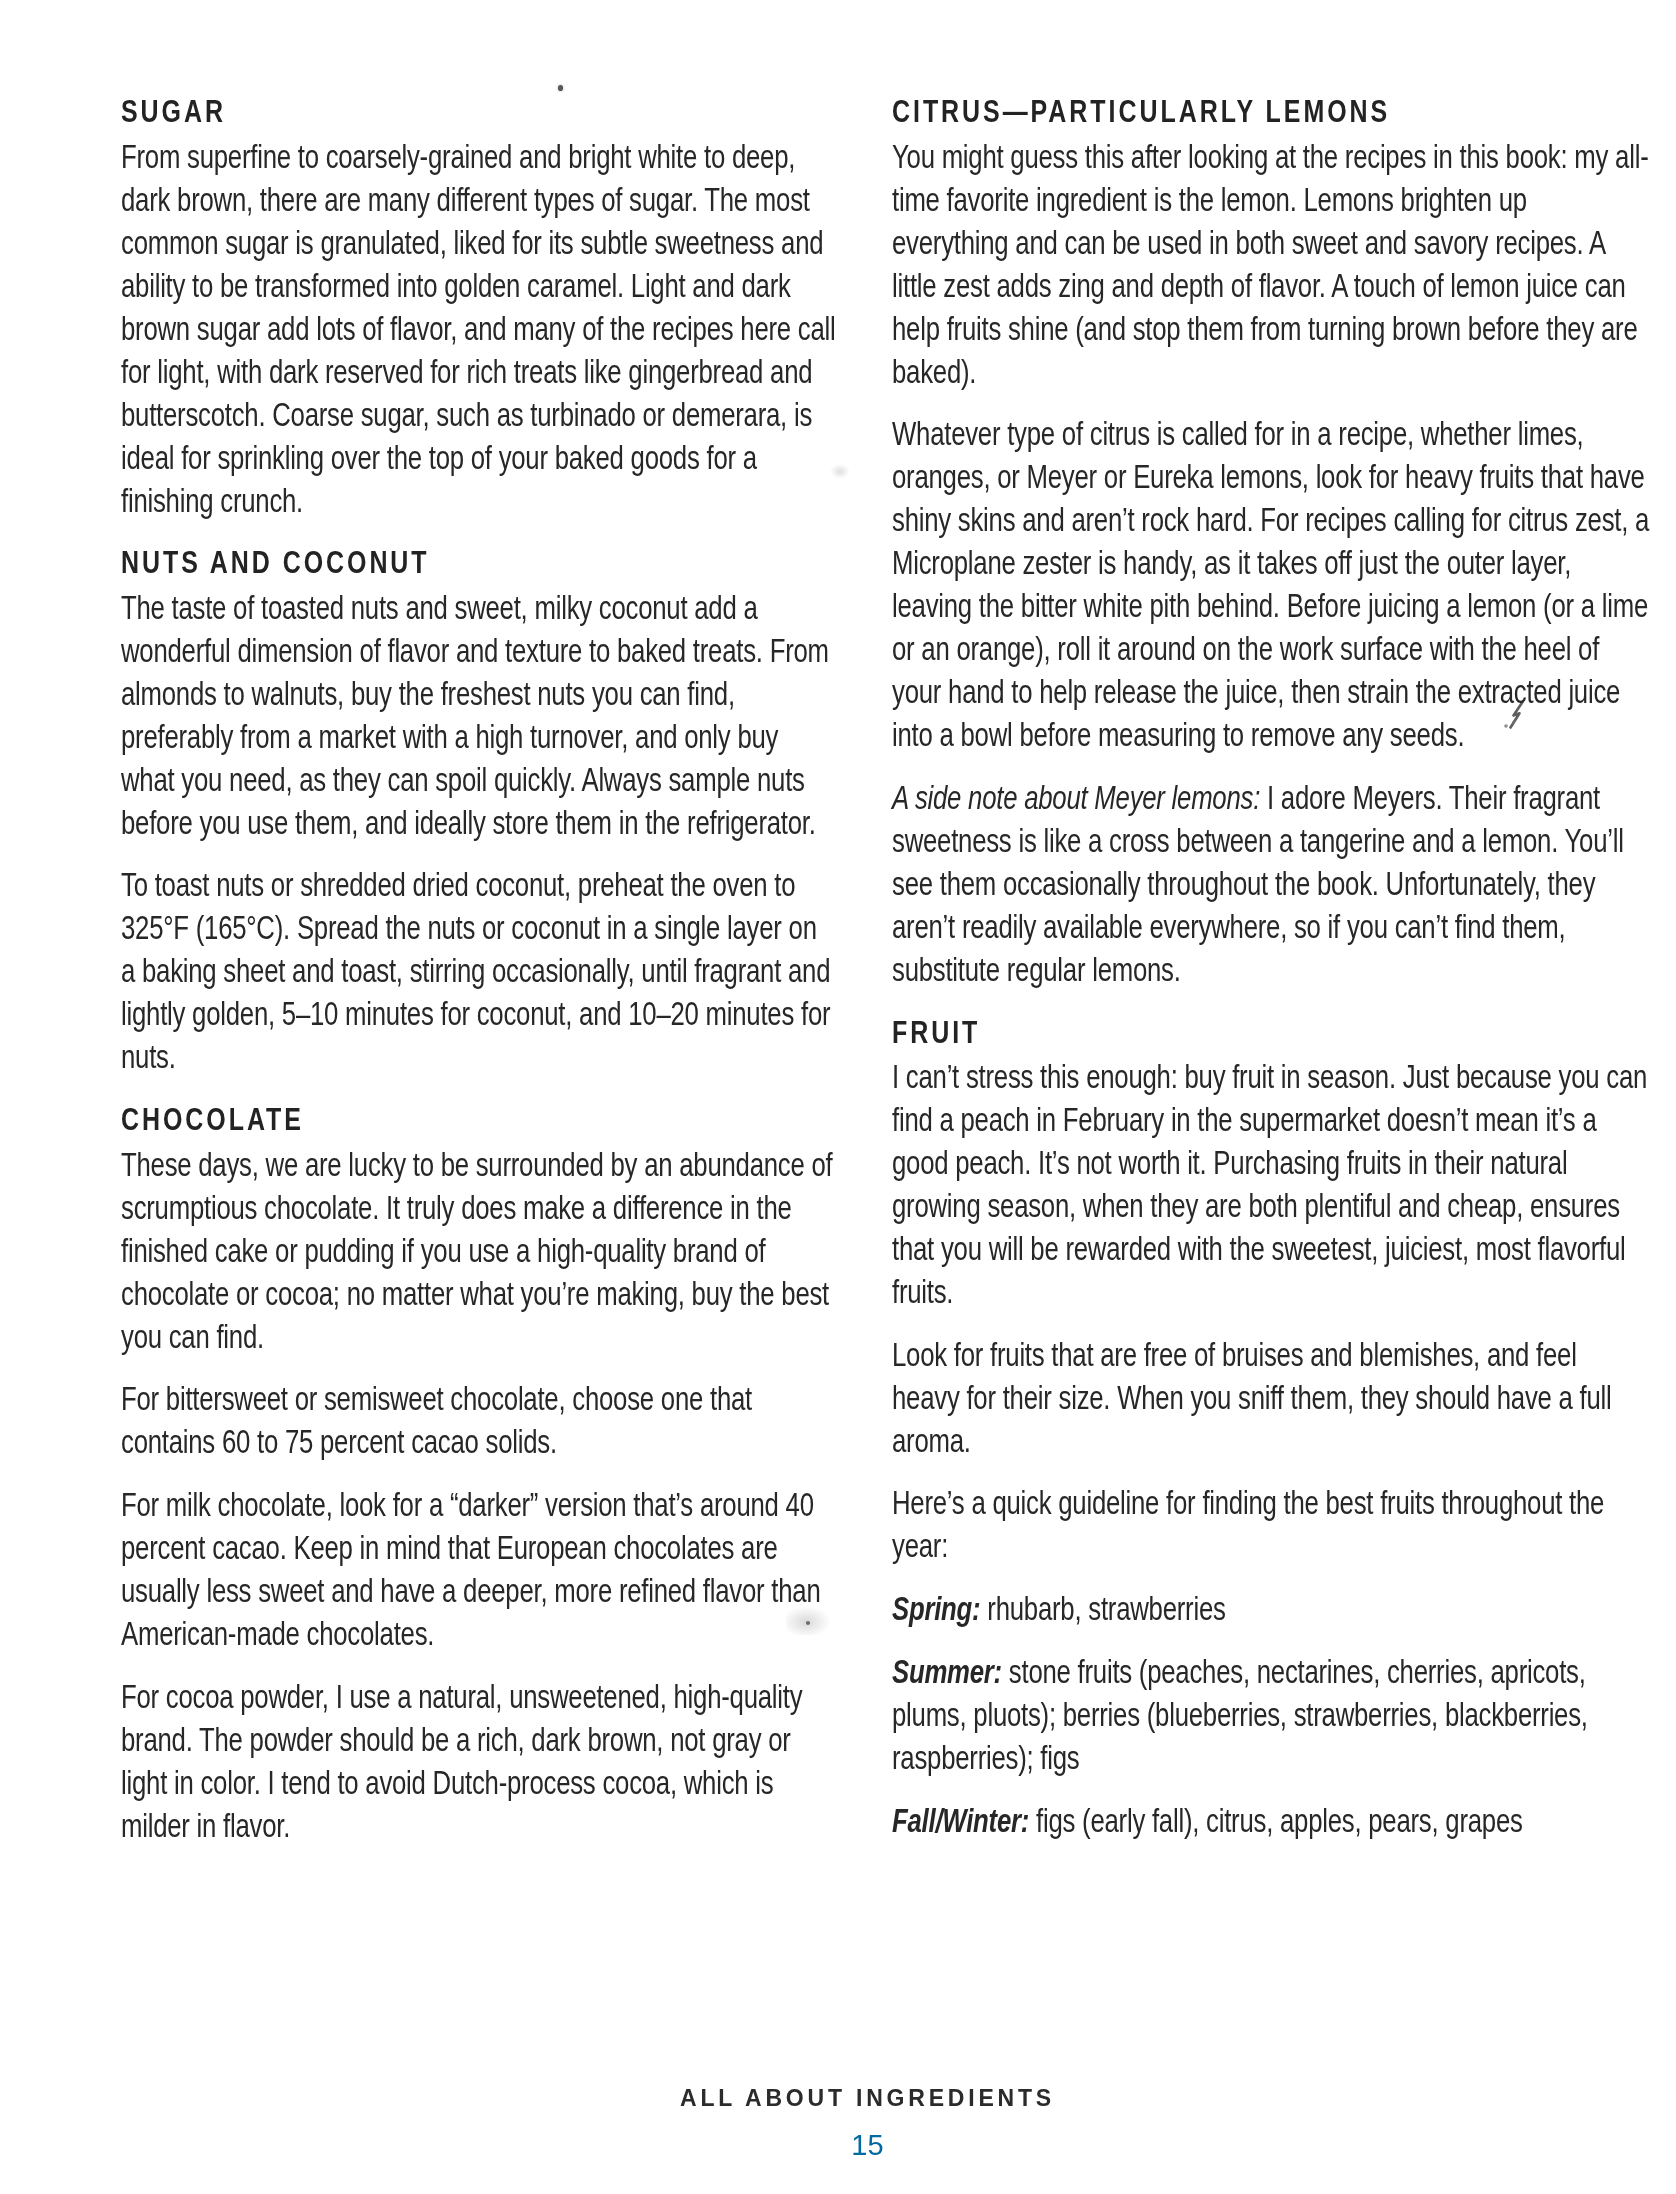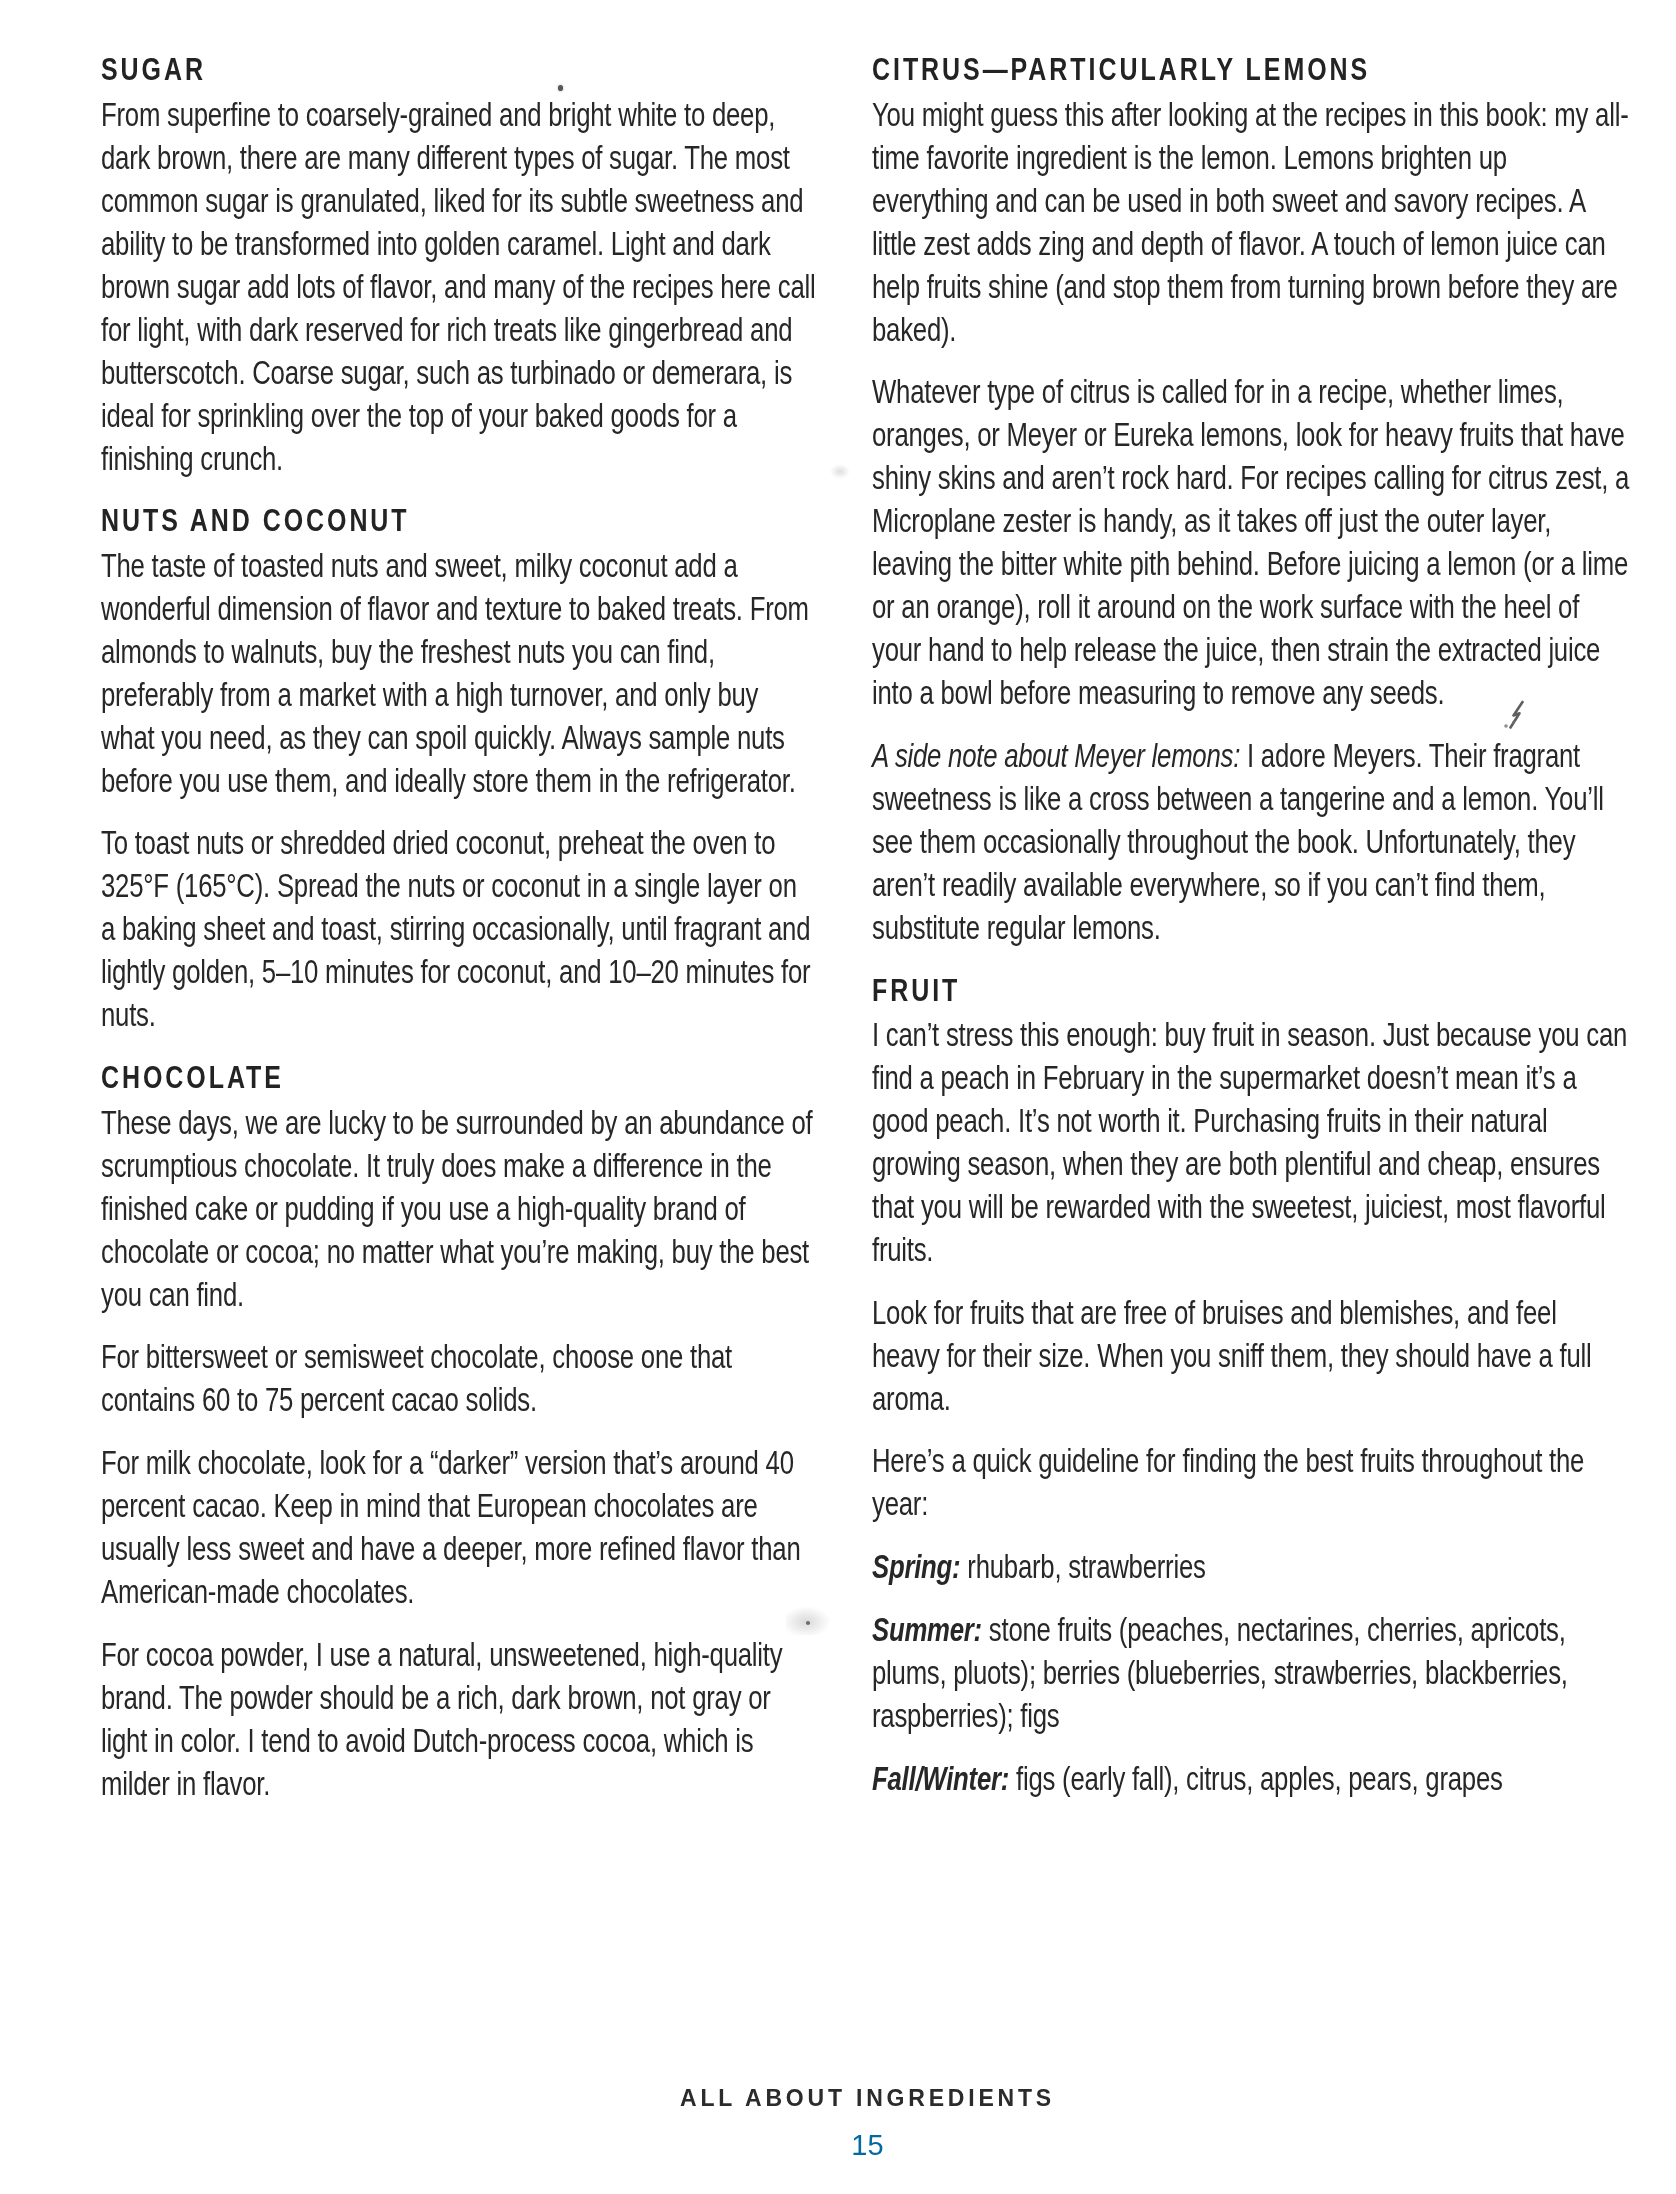--- a/index.html
+++ b/index.html
@@ -7,22 +7,23 @@
     position: relative;
     width: 1677px;
     height: 2194px;
     background: #ffffff;
     overflow: hidden;
     font-family: "Liberation Sans", sans-serif;
     color: #272727;
   }
   .columns {
     display: flex;
-    padding: 48px 0 0 101px;
+    padding: 90px 0 0 101px;
     gap: 55px;
+    margin-left: 20px;
   }
   .col-left  { width: 716px;  flex: 0 0 auto; }
   .col-right { width: 758px; flex: 0 0 auto; }
   
   .col-inner {
     transform: scaleX(0.78);
     transform-origin: left top;
   }
   .col-left  .col-inner { width: 918px; }
   .col-right .col-inner { width: 971px; }

